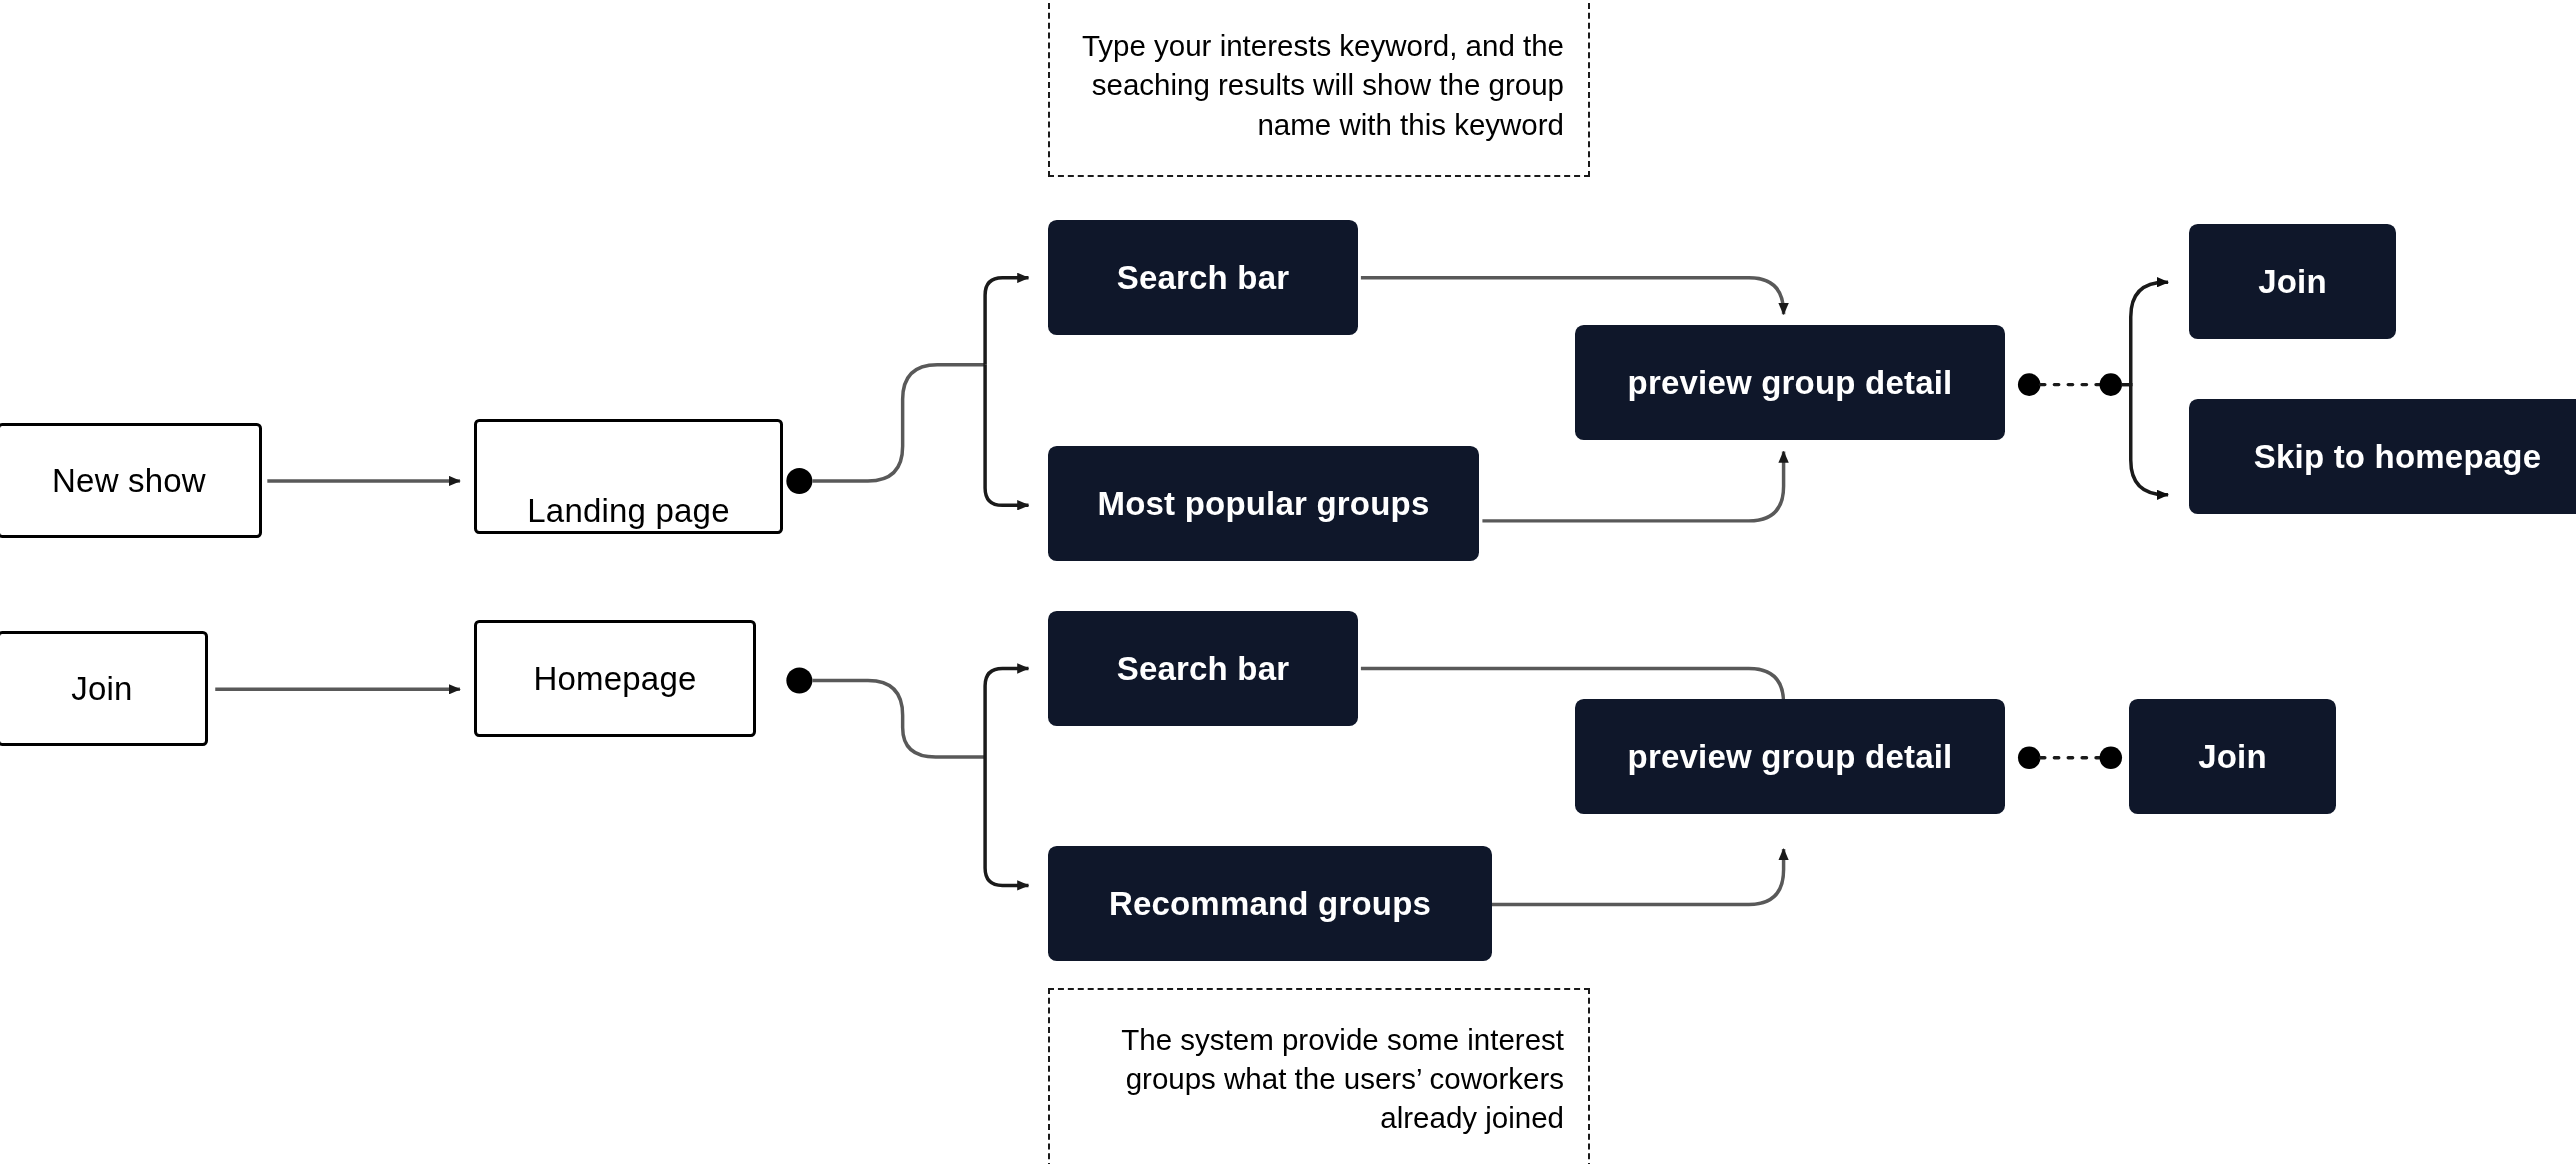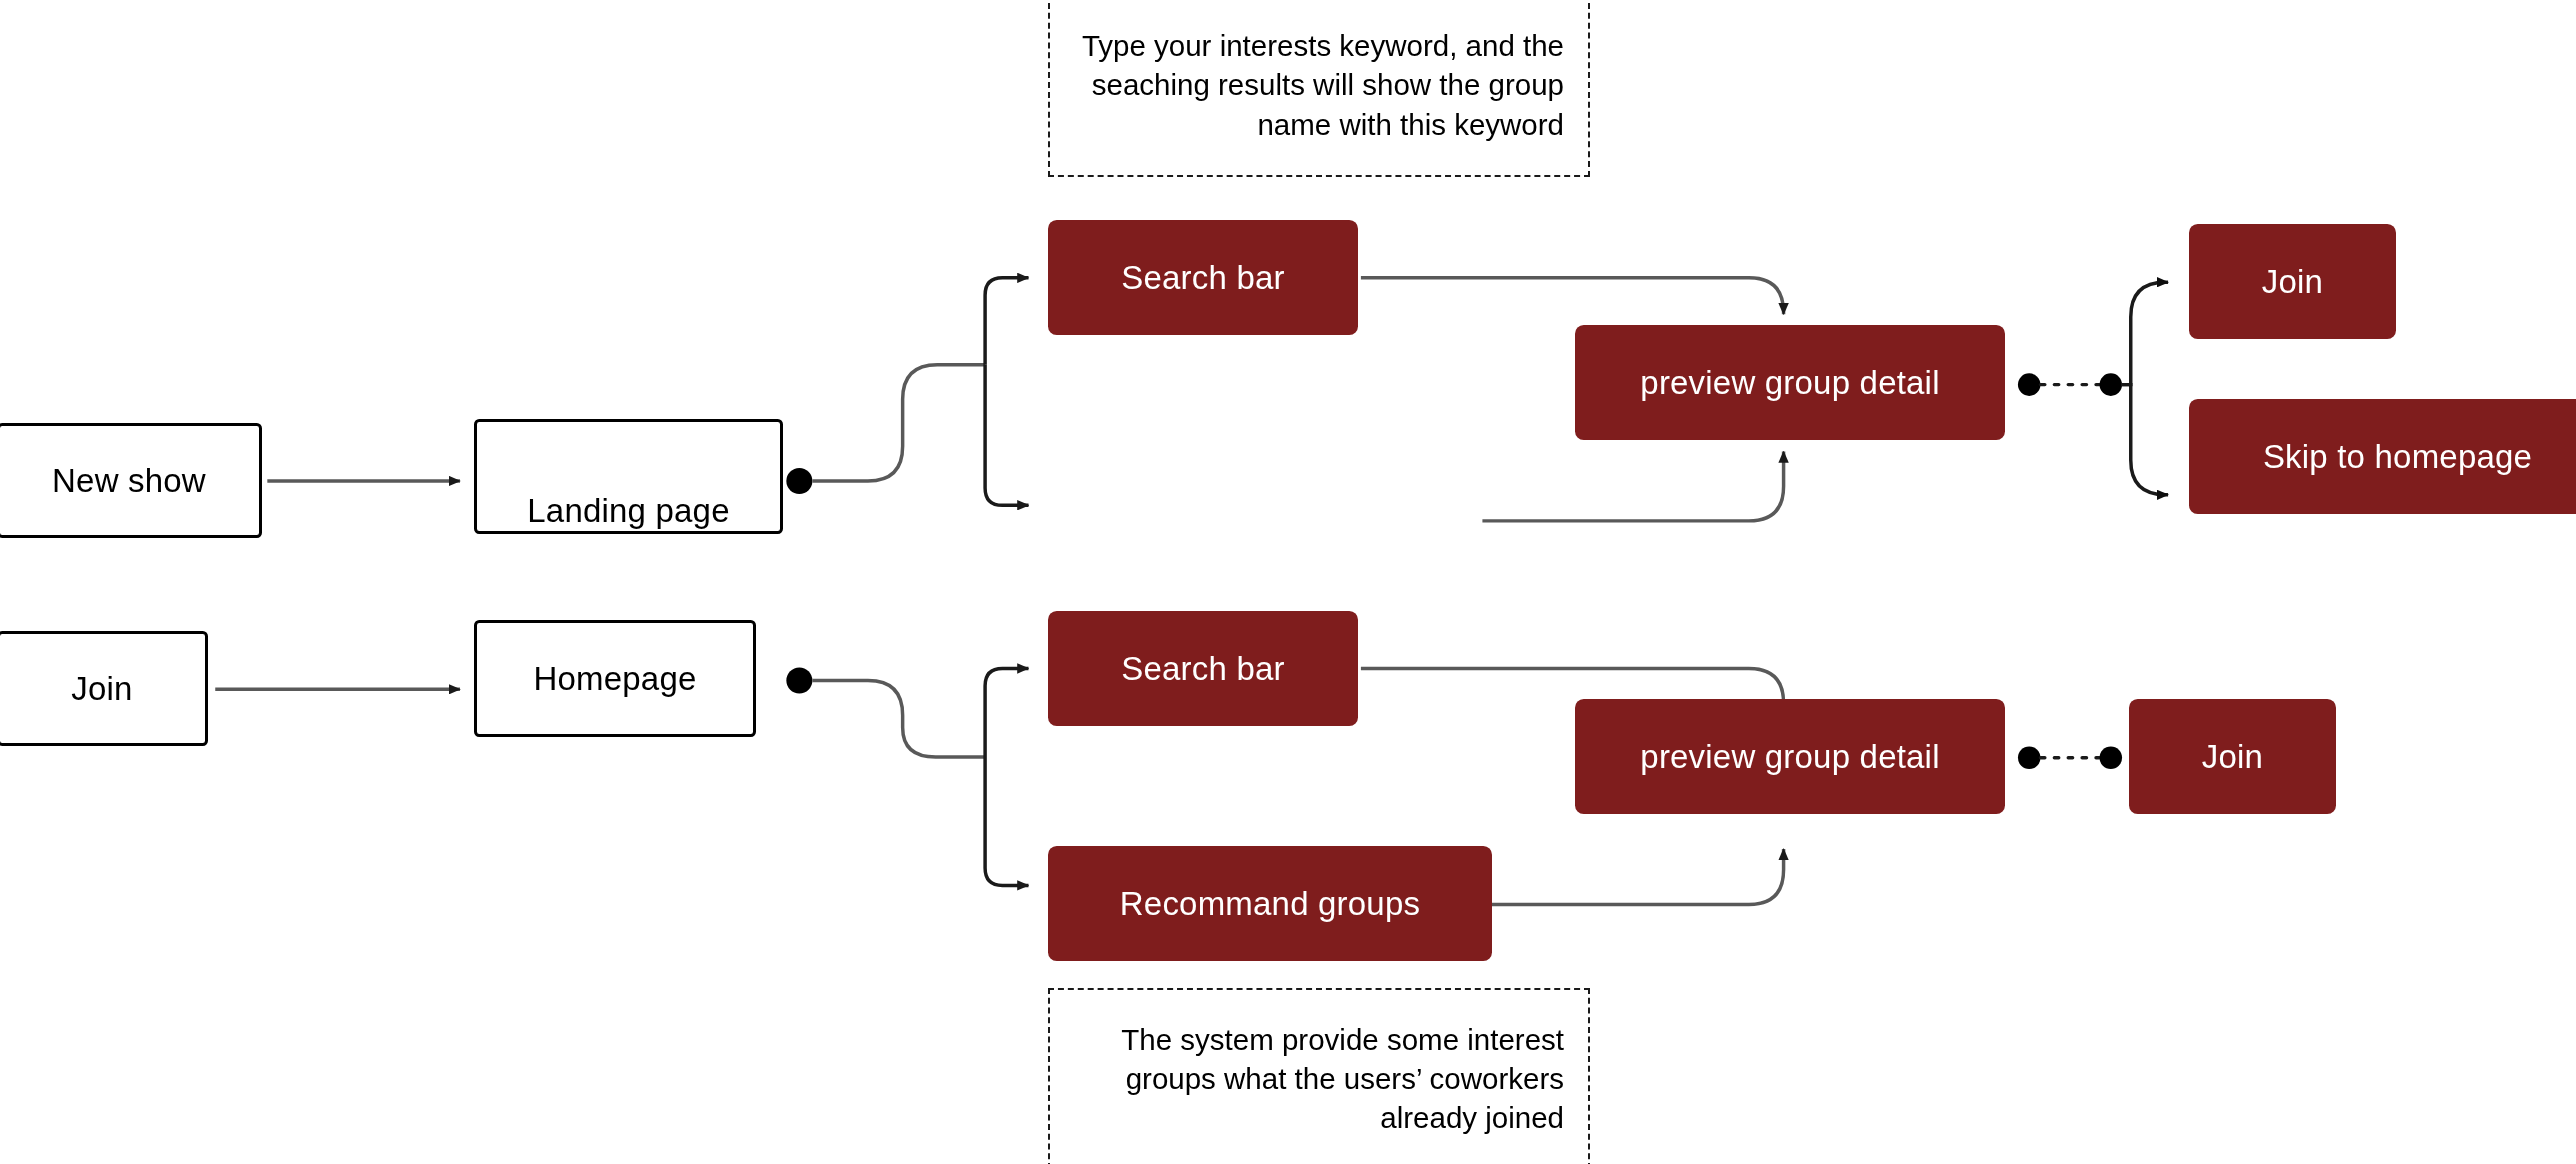--- a/index.html
+++ b/index.html
@@ -33,23 +33,24 @@
     justify-content: center;
     text-align: center;
   }
   .node-light {
     background: #ffffff;
     border: 3.5px solid #000000;
     border-radius: 5.2px;
     color: #000000;
   }
   .node-dark {
-    background: #7f1d1d;
+    background: #0f172a;
     border-radius: 8.7px;
     color: #ffffff;
+    font-weight: bold;
   }
   .node-label {
     font-size: 33px;
     line-height: 1.2;
     letter-spacing: 0.2px;
     white-space: nowrap;
   }
   .note-box {
     position: absolute;
     box-sizing: border-box;
@@ -150,20 +151,23 @@
   </div>
 
   <div class="node-box node-light" style="left:474px; top:419px; width:309px; height:115px;align-items:flex-end;">
     <span class="node-label">Landing page</span>
   </div>
 
   <div class="node-box node-dark" style="left:1048px; top:220px; width:310px; height:115px;">
     <span class="node-label">Search bar</span>
   </div>
 
+  <div class="node-box node-dark" style="left:1048px; top:446px; width:431px; height:115px;">
+    <span class="node-label">Most popular groups</span>
+  </div>
 
   <div class="node-box node-dark" style="left:1575px; top:325px; width:430px; height:115px;">
     <span class="node-label">preview group detail</span>
   </div>
 
   <div class="node-box node-dark" style="left:2189px; top:224px; width:207px; height:115px;">
     <span class="node-label">Join</span>
   </div>
 
   <div class="node-box node-dark" style="left:2189px; top:399px; width:417px; height:115px;">

